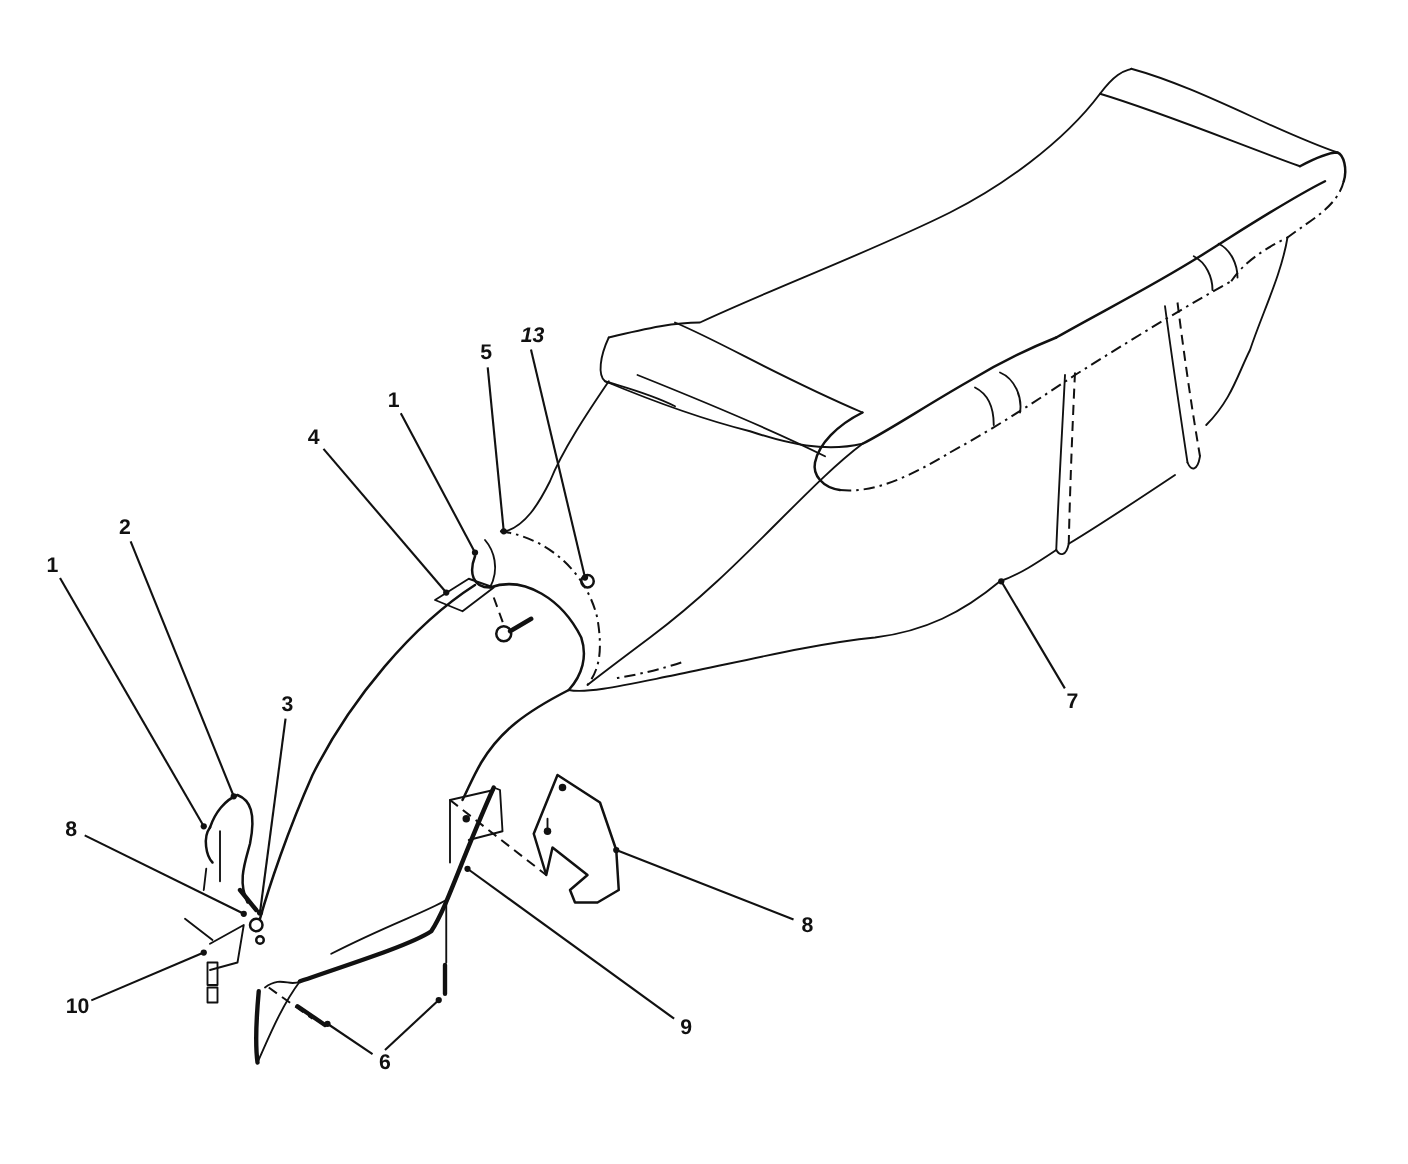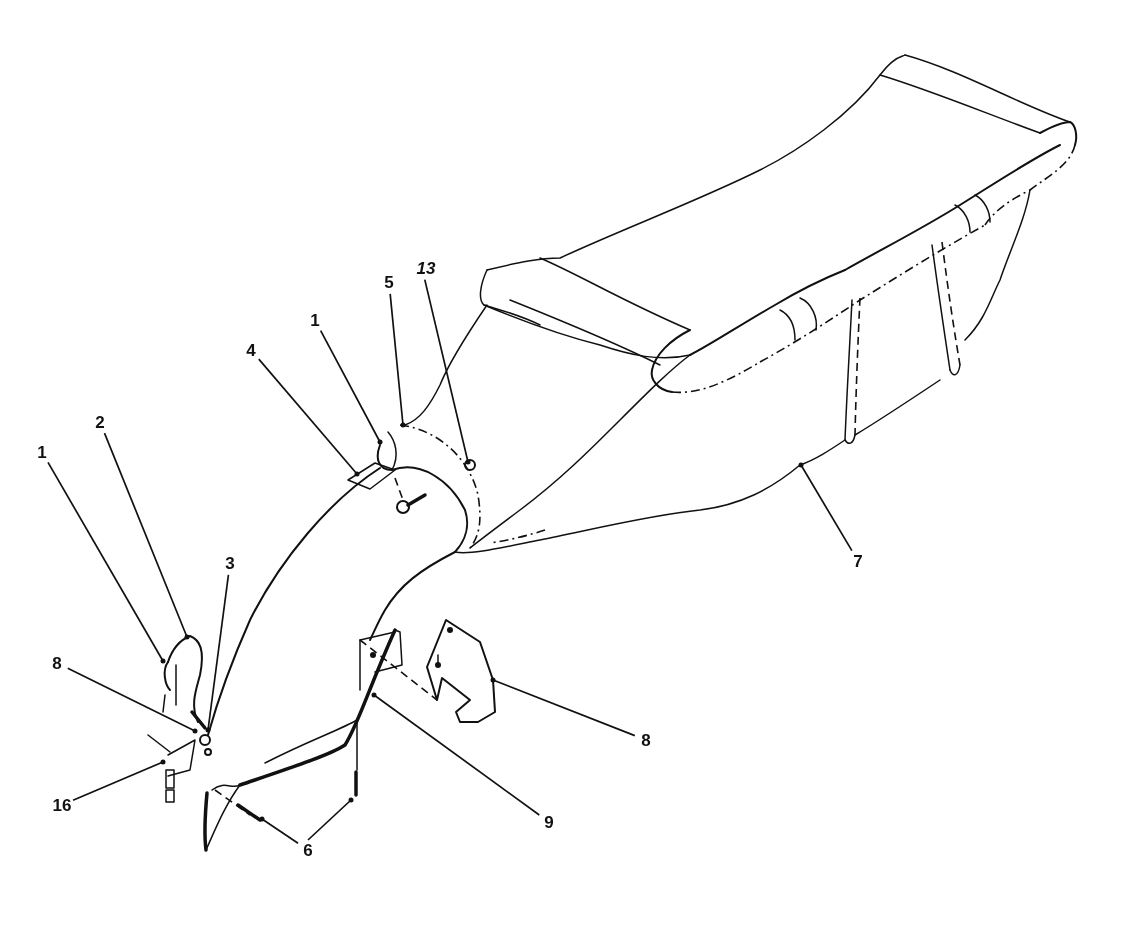--- a/index.html
+++ b/index.html
@@ -154,17 +154,17 @@
 <div id="labels">
     <div class="callout-label" style="left: 42px; top: 452px;">1</div>
     <div class="callout-label" style="left: 100px; top: 422px;">2</div>
     <div class="callout-label" style="left: 230px; top: 563px;">3</div>
     <div class="callout-label" style="left: 251px; top: 350px;">4</div>
     <div class="callout-label" style="left: 389px; top: 282px;">5</div>
     <div class="callout-label" style="left: 308px; top: 850px;">6</div>
     <div class="callout-label" style="left: 858px; top: 561px;">7</div>
     <div class="callout-label" style="left: 646px; top: 740px;">8</div>
     <div class="callout-label" style="left: 549px; top: 822px;">9</div>
-    <div class="callout-label" style="left: 62px; top: 805px;">16</div>
+    <div class="callout-label" style="left: 62px; top: 805px;">10</div>
     <div class="callout-label" style="left: 57px; top: 663px;">8</div>
     <div class="callout-label" style="left: 315px; top: 320px;">1</div>
     <div class="callout-label" style="left: 426px; top: 268px; font-style: italic;">13</div>
   </div>
 
 </body></html>

